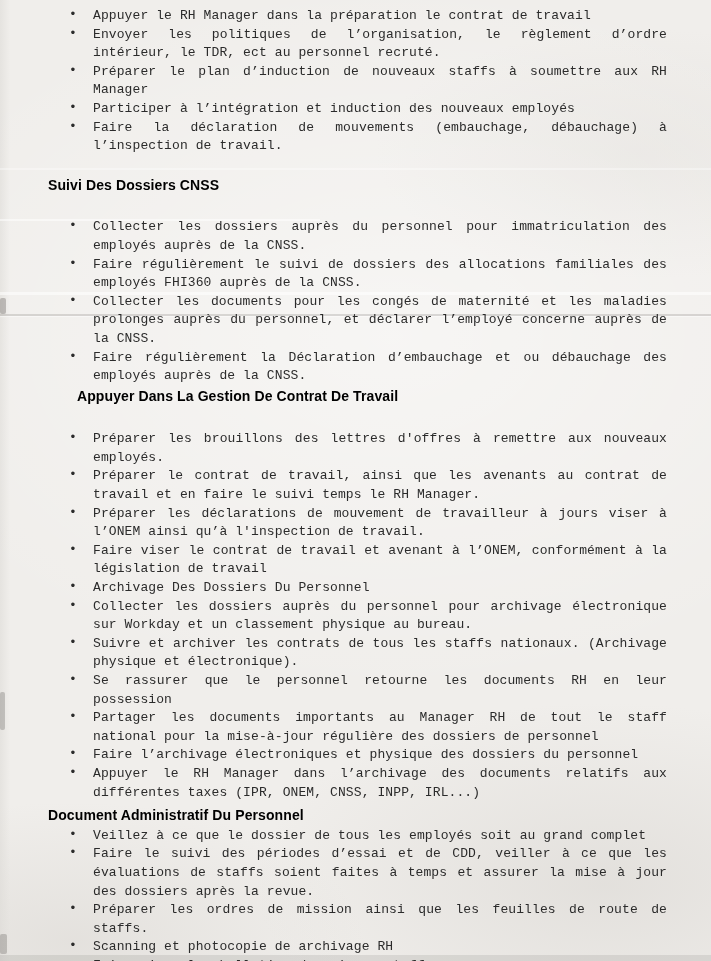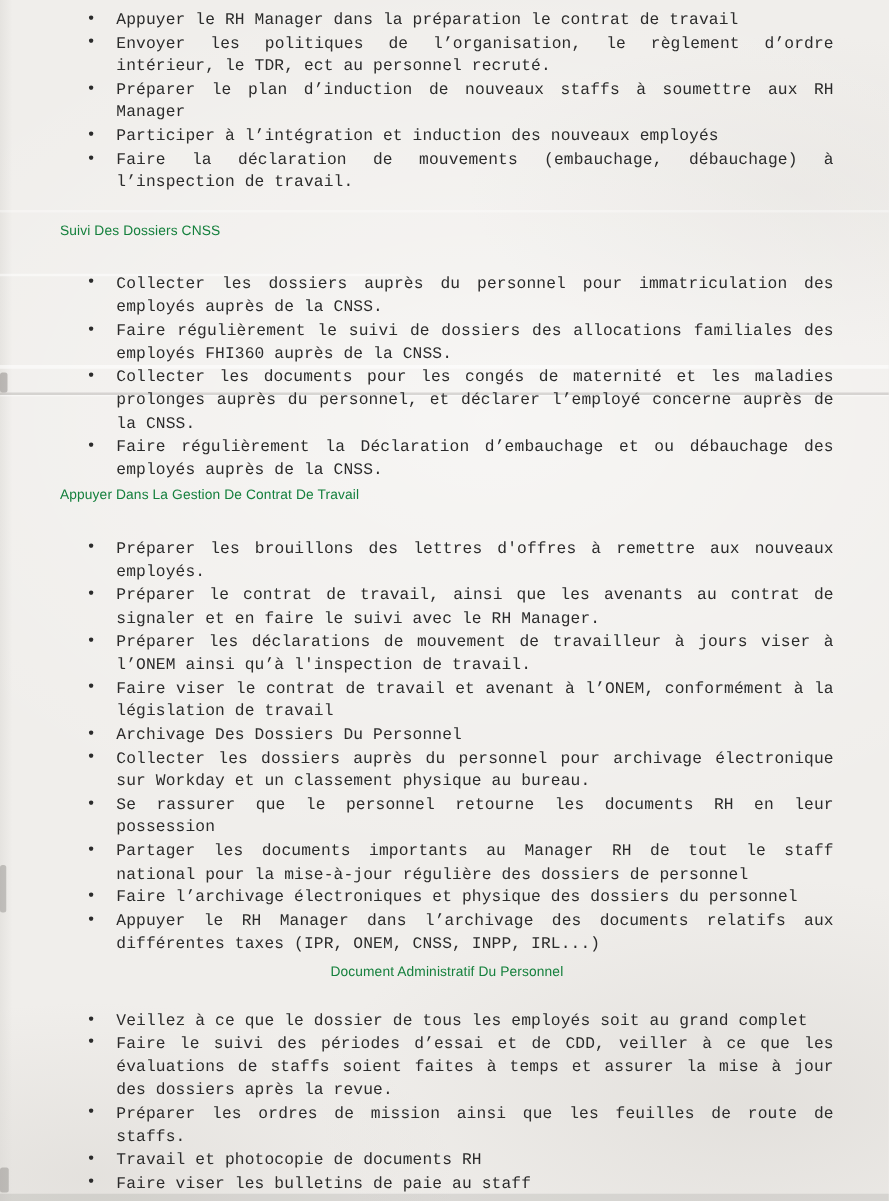--- a/index.html
+++ b/index.html
@@ -19,23 +19,23 @@
   }
   .page {
     position: relative;
     z-index: 2;
     padding: 7px 44px 0 48px;
     font-size: 13px;
     line-height: 18.6px;
     letter-spacing: 0.1px;
   }
   .heading {
-    font-weight: normal;
-    font-size: 11px;
-    color: #15803d;
+    font-weight: bold;
+    font-size: 14px;
+    color: #000000;
     letter-spacing: 0.1px;
   }
   ul.bullets {
     margin: 0;
     padding: 0;
     list-style: none;
     font-family: Liberation Mono, monospace;
   }
   ul.bullets li {
     position: relative;
@@ -47,22 +47,22 @@
   ul.bullets li::before {
     content: "\2022";
     position: absolute;
     left: 21px;
     top: -1px;
     font-size: 13px;
     color: #2b2b2b;
   }
   
   .page > .heading:nth-child(2) { margin-top: 20px; margin-bottom: 24px; }
-  .page > .heading:nth-child(4) { margin-top: 1px;  margin-bottom: 25px; }
-  .page > .heading:nth-child(6) { margin-top: 4px;  margin-bottom: 20px; text-align: center;  }
+  .page > .heading:nth-child(4) { margin-top: 1px;  margin-bottom: 25px; margin-left: 29px; }
+  .page > .heading:nth-child(6) { margin-top: 4px;  margin-bottom: 2px;  }
   
   .artifact { position: absolute; z-index: 1; pointer-events: none; }
   .streak-1 { left: 0; top: 292px; width: 711px; height: 3px; background: rgba(255,255,255,0.55); }
   .line-1   { left: 0; top: 314px; width: 711px; height: 2px; background: rgba(128,125,120,0.25); box-shadow: 0 1px 1px rgba(255,255,255,0.5); }
   .streak-2 { left: 0; top: 219px; width: 320px; height: 2px; background: rgba(255,255,255,0.5); }
   .streak-3 { left: 0; top: 168px; width: 711px; height: 2px; background: rgba(255,255,255,0.35); }
   .edge-left { left: 0; top: 0; width: 10px; height: 961px;
     background: linear-gradient(to right, rgba(220,218,214,0.55), rgba(220,218,214,0)); }
   .smudge-1 { left: 0; top: 298px; width: 6px; height: 16px; background: rgba(96,93,88,0.35); border-radius: 2px; }
   .smudge-2 { left: 0; top: 692px; width: 5px; height: 38px; background: rgba(96,93,88,0.30); border-radius: 2px; }
@@ -93,31 +93,32 @@
     <div class="heading">Suivi Des Dossiers CNSS</div>
     <ul class="bullets">
       <li>Collecter les dossiers auprès du personnel pour immatriculation des employés auprès de la CNSS.</li>
       <li>Faire régulièrement le suivi de dossiers des allocations familiales des employés FHI360 auprès de la CNSS.</li>
       <li>Collecter les documents pour les congés de maternité et les maladies prolonges auprès du personnel, et déclarer l’employé concerne auprès de la CNSS.</li>
       <li>Faire régulièrement la Déclaration d’embauchage et ou débauchage des employés auprès de la CNSS.</li>
     </ul>
     <div class="heading">Appuyer Dans La Gestion De Contrat De Travail</div>
     <ul class="bullets">
       <li>Préparer les brouillons des lettres d'offres à remettre aux nouveaux employés.</li>
-      <li>Préparer le contrat de travail, ainsi que les avenants au contrat de signaler et en faire le suivi avec le RH Manager.</li>
+      <li>Préparer le contrat de travail, ainsi que les avenants au contrat de travail et en faire le suivi temps le RH Manager.</li>
       <li>Préparer les déclarations de mouvement de travailleur à jours viser à l’ONEM ainsi qu’à l'inspection de travail.</li>
       <li>Faire viser le contrat de travail et avenant à l’ONEM, conformément à la législation de travail</li>
       <li>Archivage Des Dossiers Du Personnel</li>
       <li>Collecter les dossiers auprès du personnel pour archivage électronique sur Workday et un classement physique au bureau.</li>
+      <li>Suivre et archiver les contrats de tous les staffs nationaux. (Archivage physique et électronique).</li>
       <li>Se rassurer que le personnel retourne les documents RH en leur possession</li>
       <li>Partager les documents importants au Manager RH de tout le staff national pour la mise-à-jour régulière des dossiers de personnel</li>
       <li>Faire l’archivage électroniques et physique des dossiers du personnel</li>
       <li>Appuyer le RH Manager dans l’archivage des documents relatifs aux différentes taxes (IPR, ONEM, CNSS, INPP, IRL...)</li>
     </ul>
     <div class="heading">Document Administratif Du Personnel</div>
     <ul class="bullets">
       <li>Veillez à ce que le dossier de tous les employés soit au grand complet</li>
       <li>Faire le suivi des périodes d’essai et de CDD, veiller à ce que les évaluations de staffs soient faites à temps et assurer la mise à jour des dossiers après la revue.</li>
       <li>Préparer les ordres de mission ainsi que les feuilles de route de staffs.</li>
-      <li>Travail et photocopie de documents RH</li>
+      <li>Scanning et photocopie de archivage RH</li>
       <li>Faire viser les bulletins de paie au staff</li>
     </ul>
   </div>
 
 </body></html>

